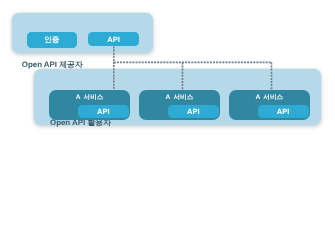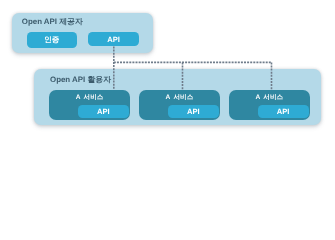--- a/index.html
+++ b/index.html
@@ -2,21 +2,21 @@
 <html><head>
 <meta charset="utf-8">
 <style>
   html,body{margin:0;padding:0;width:335px;height:138px;background:#ffffff;
     font-family:"Liberation Sans",sans-serif;-webkit-font-smoothing:antialiased;text-rendering:geometricPrecision;}
   .stage{position:relative;width:335px;height:138px;overflow:hidden;background:#ffffff;}
   .panel{position:absolute;background:#b4d9e8;border-radius:7px;
     box-shadow:0 0 3px rgba(120,130,140,0.30), 0 2px 4px rgba(110,125,138,0.30);}
   #panel-provider{left:11.5px;top:12.8px;width:141.7px;height:40.4px;}
   #panel-consumer{left:34.2px;top:69.3px;width:286.6px;height:55.3px;}
-  .panel-title{position:absolute;transform:translateZ(0);color:#3d5c6d;font-weight:bold;font-size:7.9px;white-space:nowrap;}
+  .panel-title{position:absolute;transform:translateZ(0);color:#3d5c6d;font-weight:bold;font-size:7.9px;white-space:nowrap;margin-top:43px;}
   .pill{position:absolute;transform:translateZ(0);background:#2eabd4;border-radius:4.5px;display:flex;align-items:center;justify-content:center;
     color:#ffffff;font-weight:bold;font-size:7.6px;}
   .card{position:absolute;background:#2f87a1;border-radius:7px;}
   .card-title{position:absolute;transform:translateZ(0);text-align:center;color:#ffffff;font-weight:bold;font-size:6.6px;word-spacing:1.6px;}
   #links{position:absolute;left:0;top:0;width:335px;height:138px;pointer-events:none;}
 </style>
 </head>
 <body>
 
 <div class="stage">

